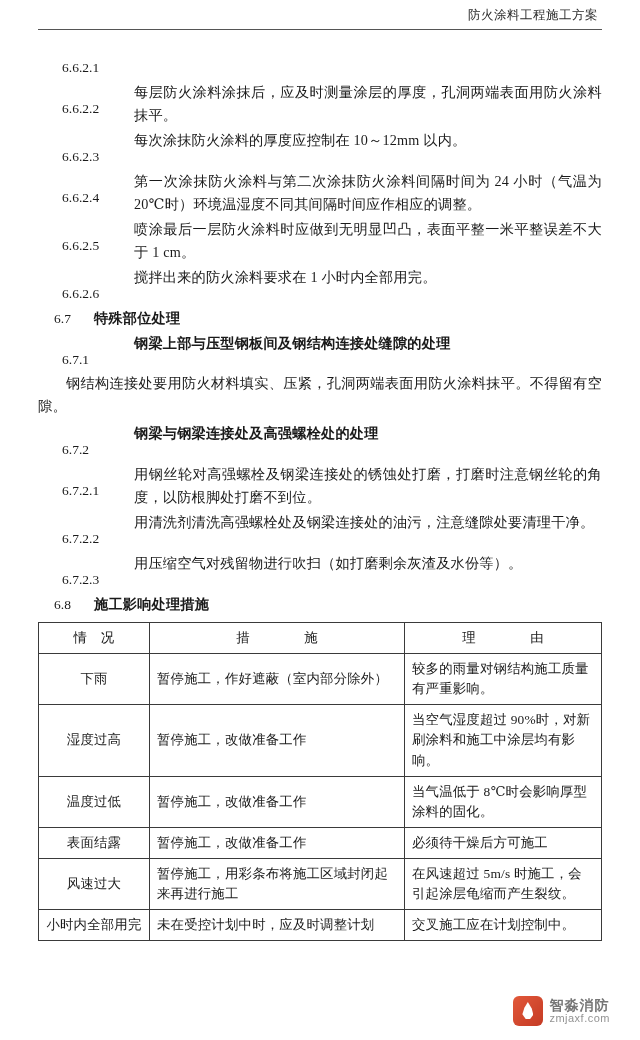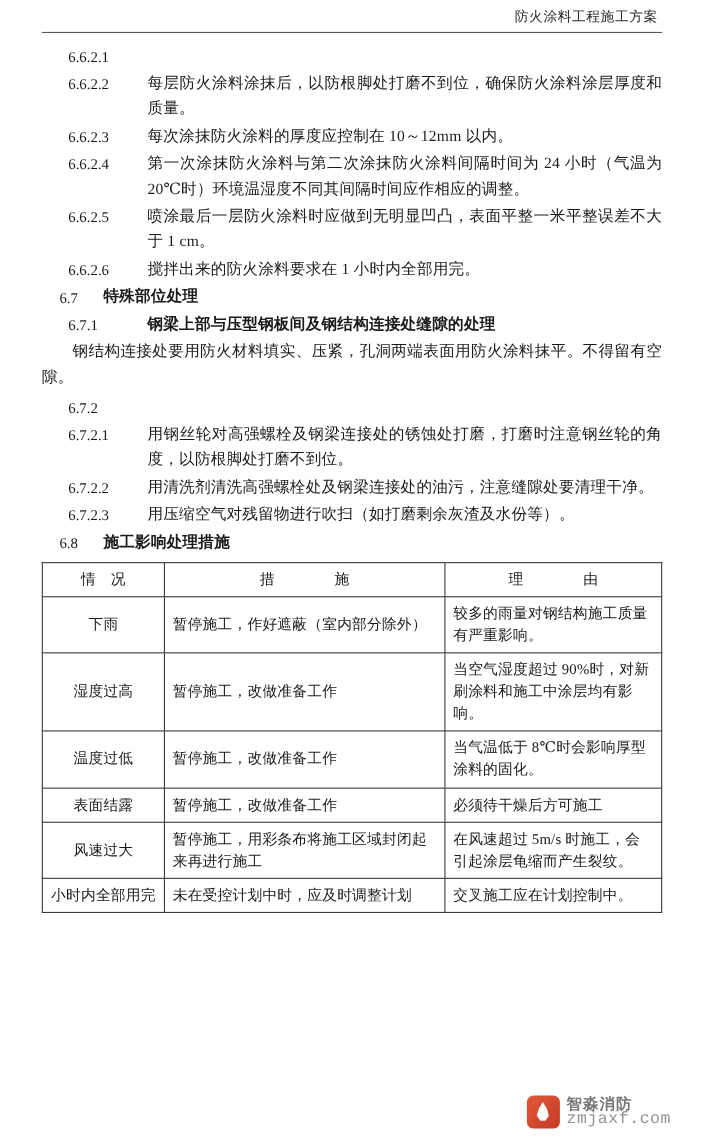--- a/index.html
+++ b/index.html
@@ -45,21 +45,21 @@
     align-items: flex-start;
     margin-bottom: 2px;
     line-height: 1.62;
   }
   .num {
     flex: 0 0 auto;
     font-size: 13.5px;
     white-space: nowrap;
     padding-top: 1px;
   }
-  .num.lvl3 { width: 72px; margin-left: 24px; }
+  .num.lvl3 { width: 72px; margin-left: 24px; margin-top: 16px; }
   .num.lvl2 { width: 40px; margin-left: 16px; }
   .txt {
     flex: 1 1 auto;
     font-size: 14.2px;
     text-align: justify;
     letter-spacing: 0.2px;
   }
   .txt.bold {
     font-weight: bold;
   }
@@ -129,22 +129,22 @@
     line-height: 1.05;
   }
   .wm-name {
     font-family: "Liberation Sans", sans-serif;
     font-size: 14px;
     color: #6b6b6b;
     font-weight: bold;
     letter-spacing: 1px;
   }
   .wm-pinyin {
-    font-family: Liberation Mono, monospace;
-    font-size: 15px;
+    font-family: Liberation Sans, sans-serif;
+    font-size: 11px;
     color: #8a8a8a;
     letter-spacing: 0.5px;
   }
   .wm-ghost {
     position: absolute;
     right: 26px;
     bottom: 30px;
     font-family: "Liberation Sans", sans-serif;
     font-size: 17px;
     color: #d8d8d8;
@@ -163,21 +163,21 @@
   <hr class="header-rule">
 
   <div class="content">
 
     <div class="item">
       <div class="num lvl3">6.6.2.1</div>
     </div>
 
     <div class="item">
       <div class="num lvl3">6.6.2.2</div>
-      <div class="txt">每层防火涂料涂抹后，以防根脚处打磨不到位，确保防火涂料涂层厚度和质量。</div>
+      <div class="txt">每层防火涂料涂抹后，应及时测量涂层的厚度，孔洞两端表面用防火涂料抹平。</div>
     </div>
 
     <div class="item">
       <div class="num lvl3">6.6.2.3</div>
       <div class="txt">每次涂抹防火涂料的厚度应控制在 10～12mm 以内。</div>
     </div>
 
     <div class="item">
       <div class="num lvl3">6.6.2.4</div>
       <div class="txt">第一次涂抹防火涂料与第二次涂抹防火涂料间隔时间为 24 小时（气温为 20℃时）环境温湿度不同其间隔时间应作相应的调整。</div>
@@ -200,20 +200,21 @@
 
     <div class="item">
       <div class="num lvl3">6.7.1</div>
       <div class="txt bold">钢梁上部与压型钢板间及钢结构连接处缝隙的处理</div>
     </div>
 
     <div class="plain-para">钢结构连接处要用防火材料填实、压紧，孔洞两端表面用防火涂料抹平。不得留有空隙。</div>
 
     <div class="item">
       <div class="num lvl3">6.7.2</div>
+      <div class="txt bold">钢梁与钢梁连接处及高强螺栓处的处理</div>
     </div>
 
     <div class="item">
       <div class="num lvl3">6.7.2.1</div>
       <div class="txt">用钢丝轮对高强螺栓及钢梁连接处的锈蚀处打磨，打磨时注意钢丝轮的角度，以防根脚处打磨不到位。</div>
     </div>
 
     <div class="item">
       <div class="num lvl3">6.7.2.2</div>
       <div class="txt">用清洗剂清洗高强螺栓处及钢梁连接处的油污，注意缝隙处要清理干净。</div>

